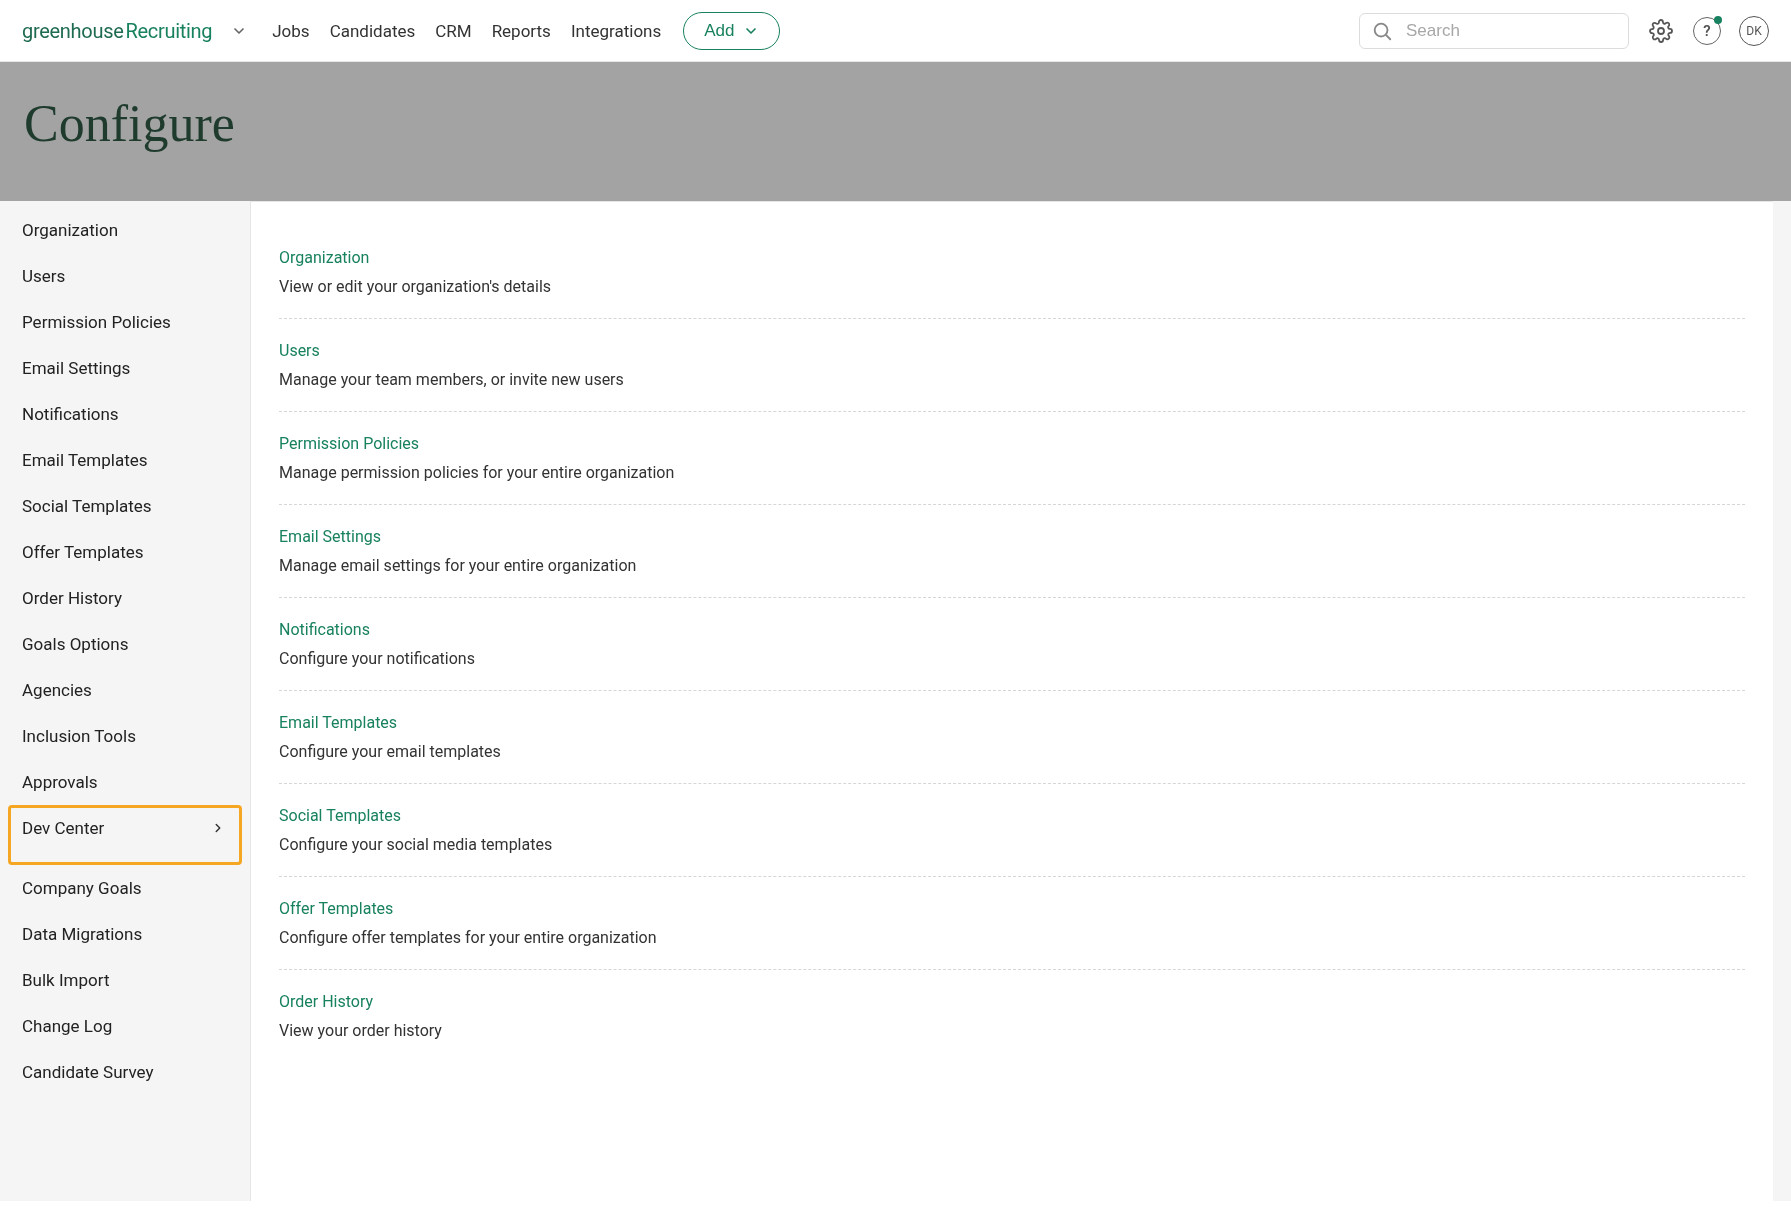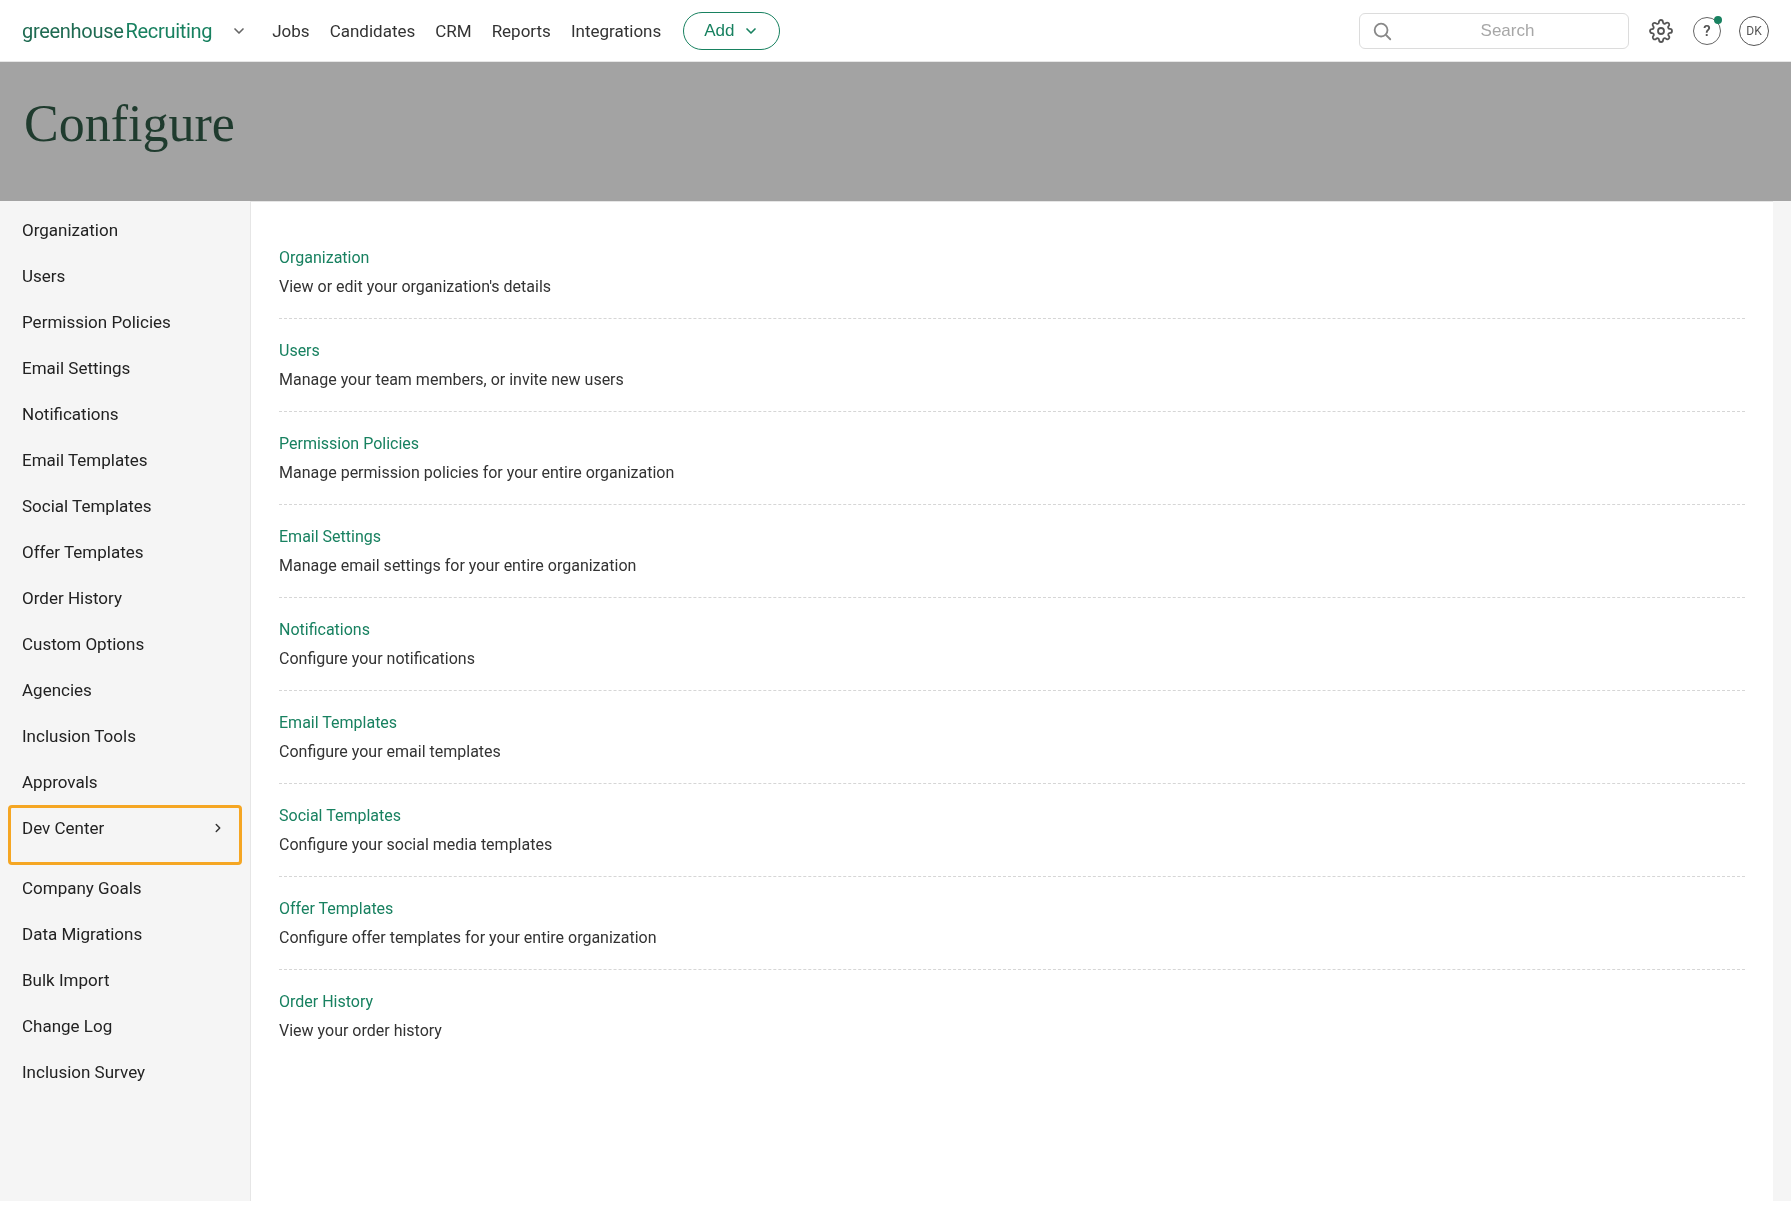--- a/index.html
+++ b/index.html
@@ -64,21 +64,20 @@
       position: relative;
     }
     .search-input {
       width: 270px;
       height: 36px;
       border: 1px solid #dcdcdc;
       border-radius: 6px;
       padding: 0 19px 0 46px;
       font-size: 17px;
       color: #555;
-      text-align: center;
     }
     .search-input::placeholder { color: #a7a7a7; }
     .search-icon {
       position: absolute;
       left: 12px;
       top: 50%;
       transform: translateY(-50%);
       color: #757575;
     }
     .icon-btn {
@@ -259,21 +258,21 @@
     <div class="side-item">
         <span>Social Templates</span>
       </div>
     <div class="side-item">
         <span>Offer Templates</span>
       </div>
     <div class="side-item">
         <span>Order History</span>
       </div>
     <div class="side-item">
-        <span>Custom Options</span>
+        <span>Goals Options</span>
       </div>
     <div class="side-item">
         <span>Agencies</span>
       </div>
     <div class="side-item">
         <span>Inclusion Tools</span>
       </div>
     <div class="side-item">
         <span>Approvals</span>
       </div>
@@ -291,21 +290,21 @@
     <div class="side-item">
         <span>Data Migrations</span>
       </div>
     <div class="side-item">
         <span>Bulk Import</span>
       </div>
     <div class="side-item">
         <span>Change Log</span>
       </div>
     <div class="side-item">
-        <span>Inclusion Survey</span>
+        <span>Candidate Survey</span>
       </div>
   </div>
 
   <div class="main-panel">
     <div class="section">
       <div class="section-title">Organization</div>
       <div class="section-desc">View or edit your organization's details</div>
     </div>
     <div class="section">
       <div class="section-title">Users</div>

